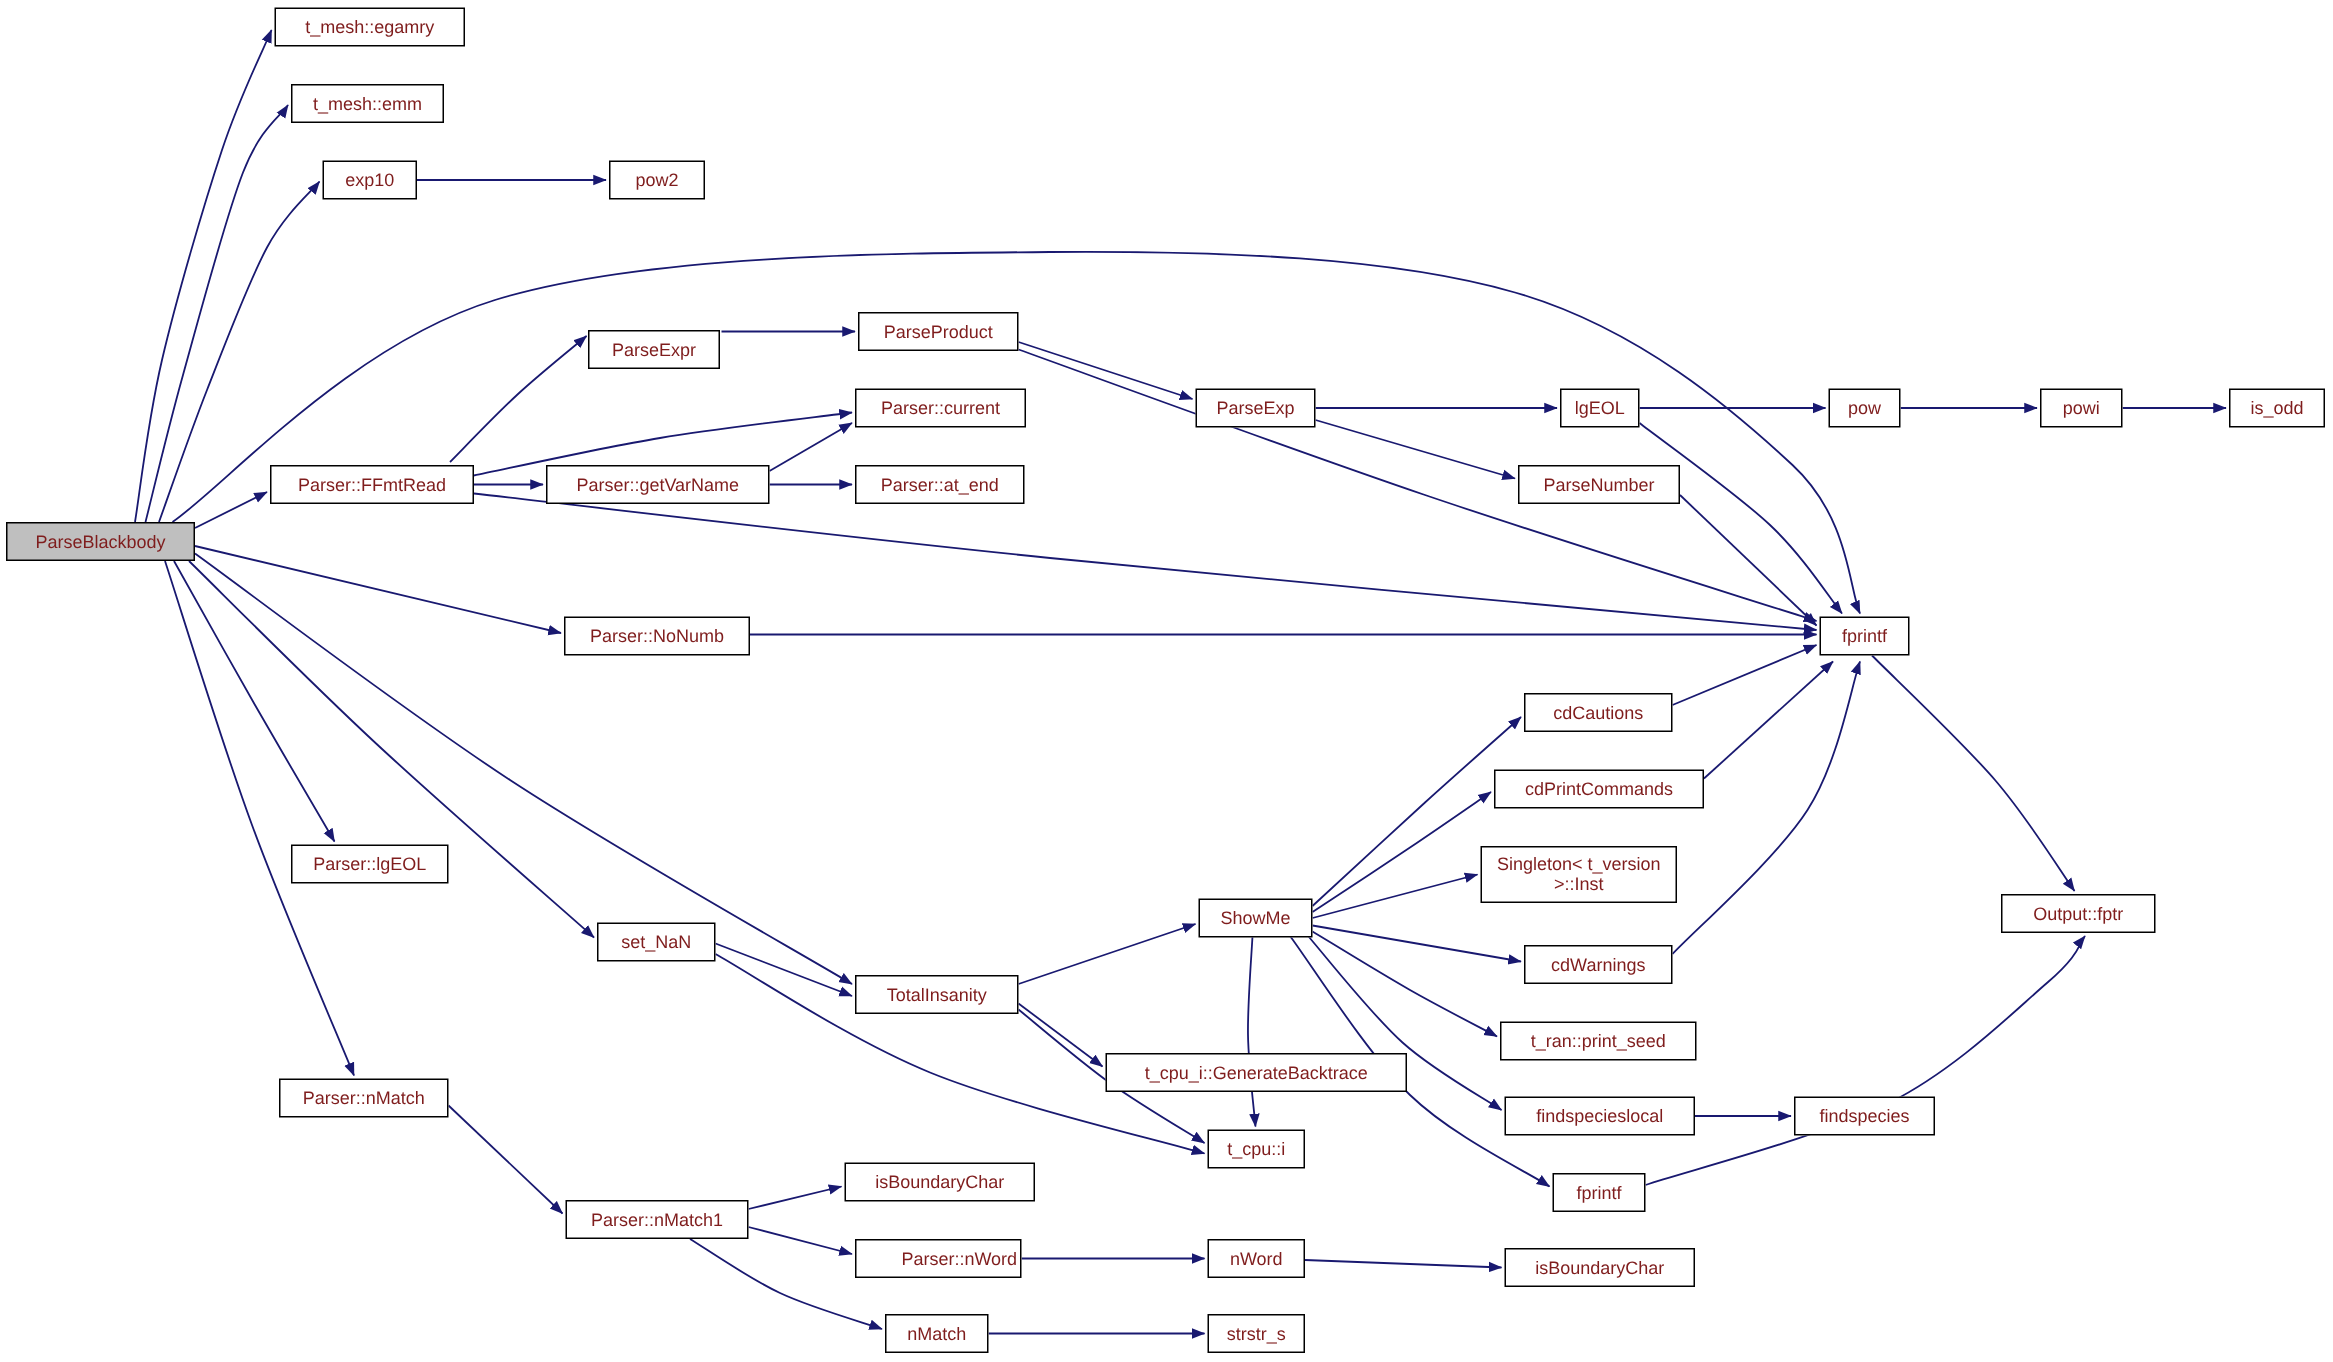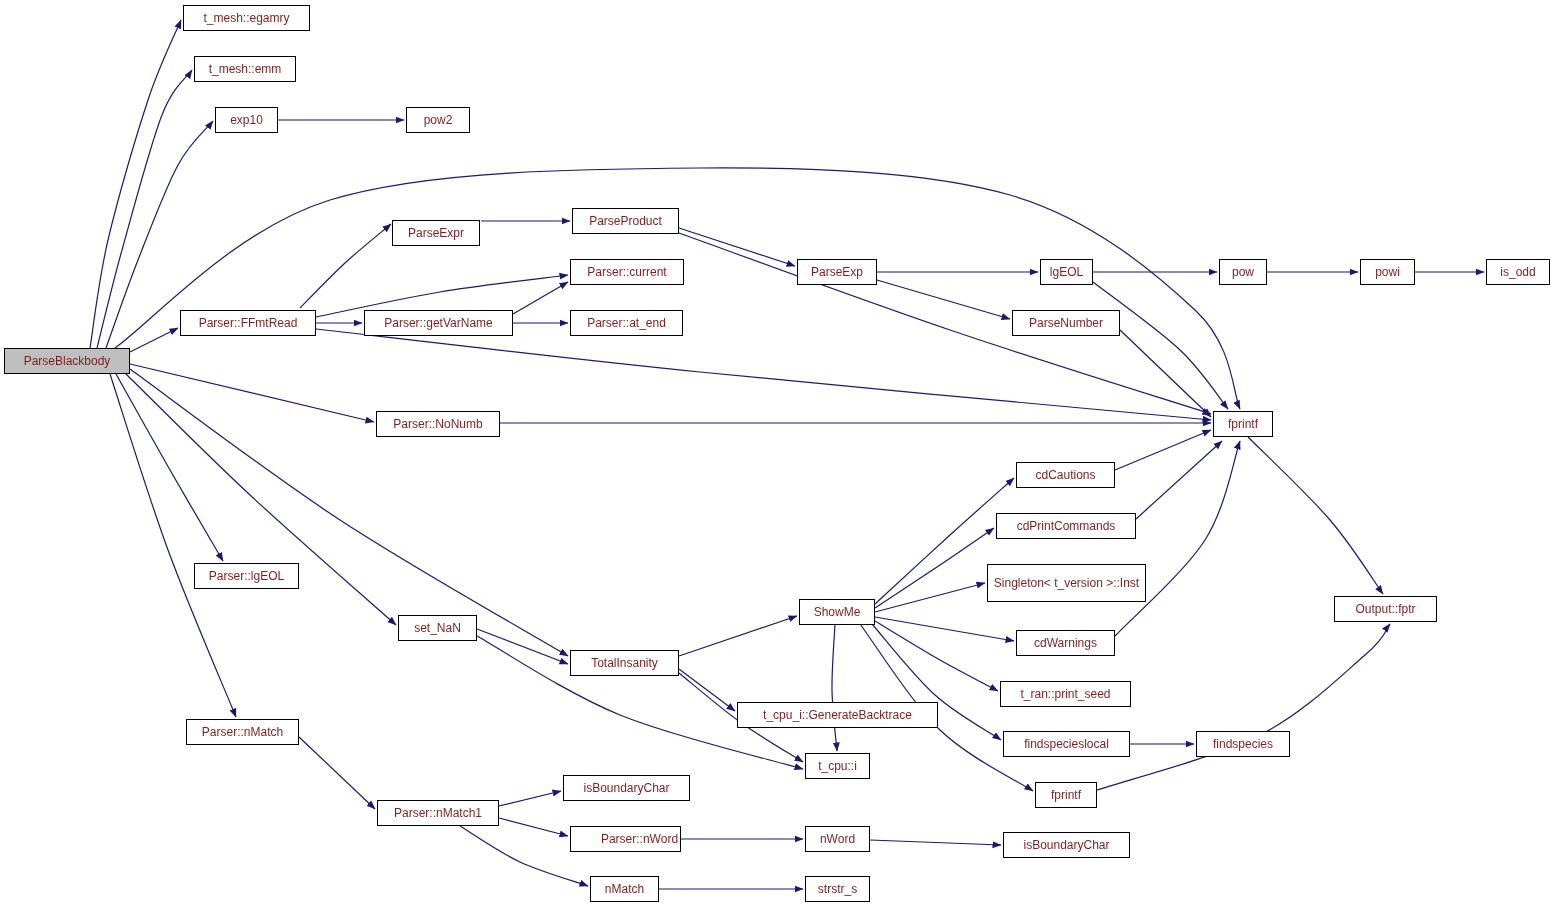--- a/index.html
+++ b/index.html
@@ -123,21 +123,21 @@
       <div class="node" style="left: 1486px; top: 259px; width: 64px; height: 26px;">is_odd</div>
       <div class="node" style="left: 180px; top: 310px; width: 136px; height: 26px;">Parser::FFmtRead</div>
       <div class="node" style="left: 364px; top: 310px; width: 149px; height: 26px;">Parser::getVarName</div>
       <div class="node" style="left: 570px; top: 310px; width: 113px; height: 26px;">Parser::at_end</div>
       <div class="node" style="left: 1012px; top: 310px; width: 108px; height: 26px;">ParseNumber</div>
       <div class="node root" style="left: 4px; top: 348px; width: 126px; height: 26px;">ParseBlackbody</div>
       <div class="node" style="left: 376px; top: 411px; width: 124px; height: 26px;">Parser::NoNumb</div>
       <div class="node" style="left: 1213px; top: 411px; width: 60px; height: 26px;">fprintf</div>
       <div class="node" style="left: 1016px; top: 462px; width: 99px; height: 26px;">cdCautions</div>
       <div class="node" style="left: 996px; top: 513px; width: 140px; height: 26px;">cdPrintCommands</div>
-      <div class="node" style="left: 987px; top: 564px; width: 159px; height: 38px;">Singleton&lt; t_version &gt;::Inst</div>
+      <div class="node" style="left: 987px; top: 564px; width: 131px; height: 38px;">Singleton&lt; t_version &gt;::Inst</div>
       <div class="node" style="left: 194px; top: 563px; width: 105px; height: 26px;">Parser::lgEOL</div>
       <div class="node" style="left: 799px; top: 599px; width: 76px; height: 26px;">ShowMe</div>
       <div class="node" style="left: 1016px; top: 630px; width: 99px; height: 26px;">cdWarnings</div>
       <div class="node" style="left: 1334px; top: 596px; width: 103px; height: 26px;">Output::fptr</div>
       <div class="node" style="left: 398px; top: 615px; width: 79px; height: 26px;">set_NaN</div>
       <div class="node" style="left: 1000px; top: 681px; width: 131px; height: 26px;">t_ran::print_seed</div>
       <div class="node" style="left: 570px; top: 650px; width: 109px; height: 26px;">TotalInsanity</div>
       <div class="node" style="left: 1003px; top: 731px; width: 127px; height: 26px;">findspecieslocal</div>
       <div class="node" style="left: 1196px; top: 731px; width: 94px; height: 26px;">findspecies</div>
       <div class="node" style="left: 737px; top: 702px; width: 201px; height: 26px;">t_cpu_i::GenerateBacktrace</div>

